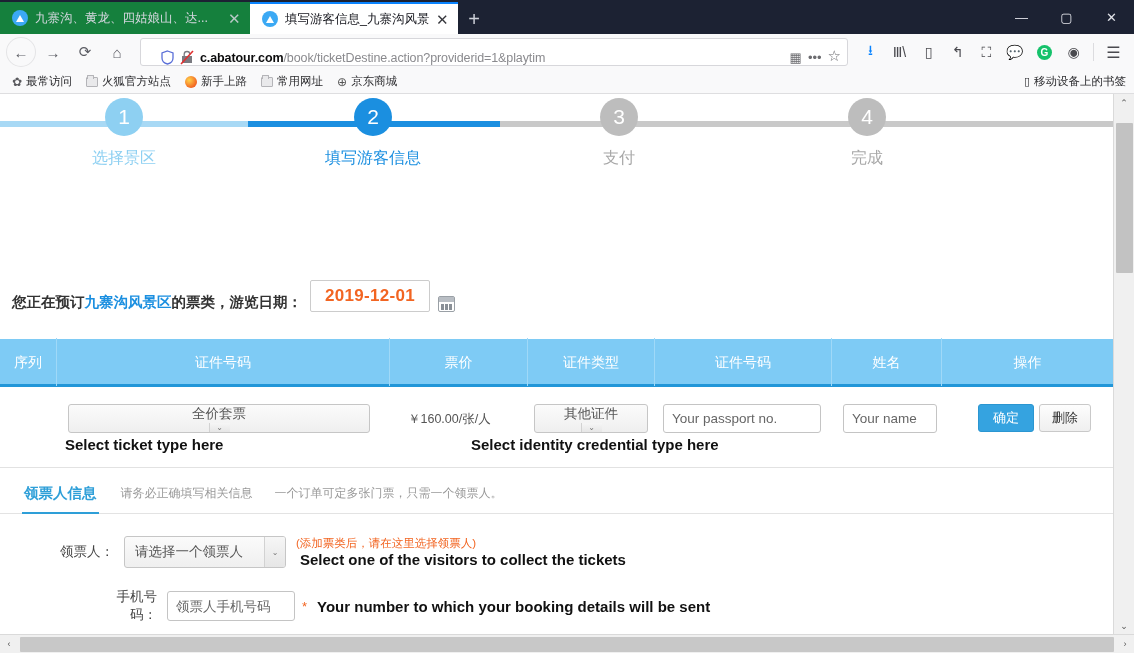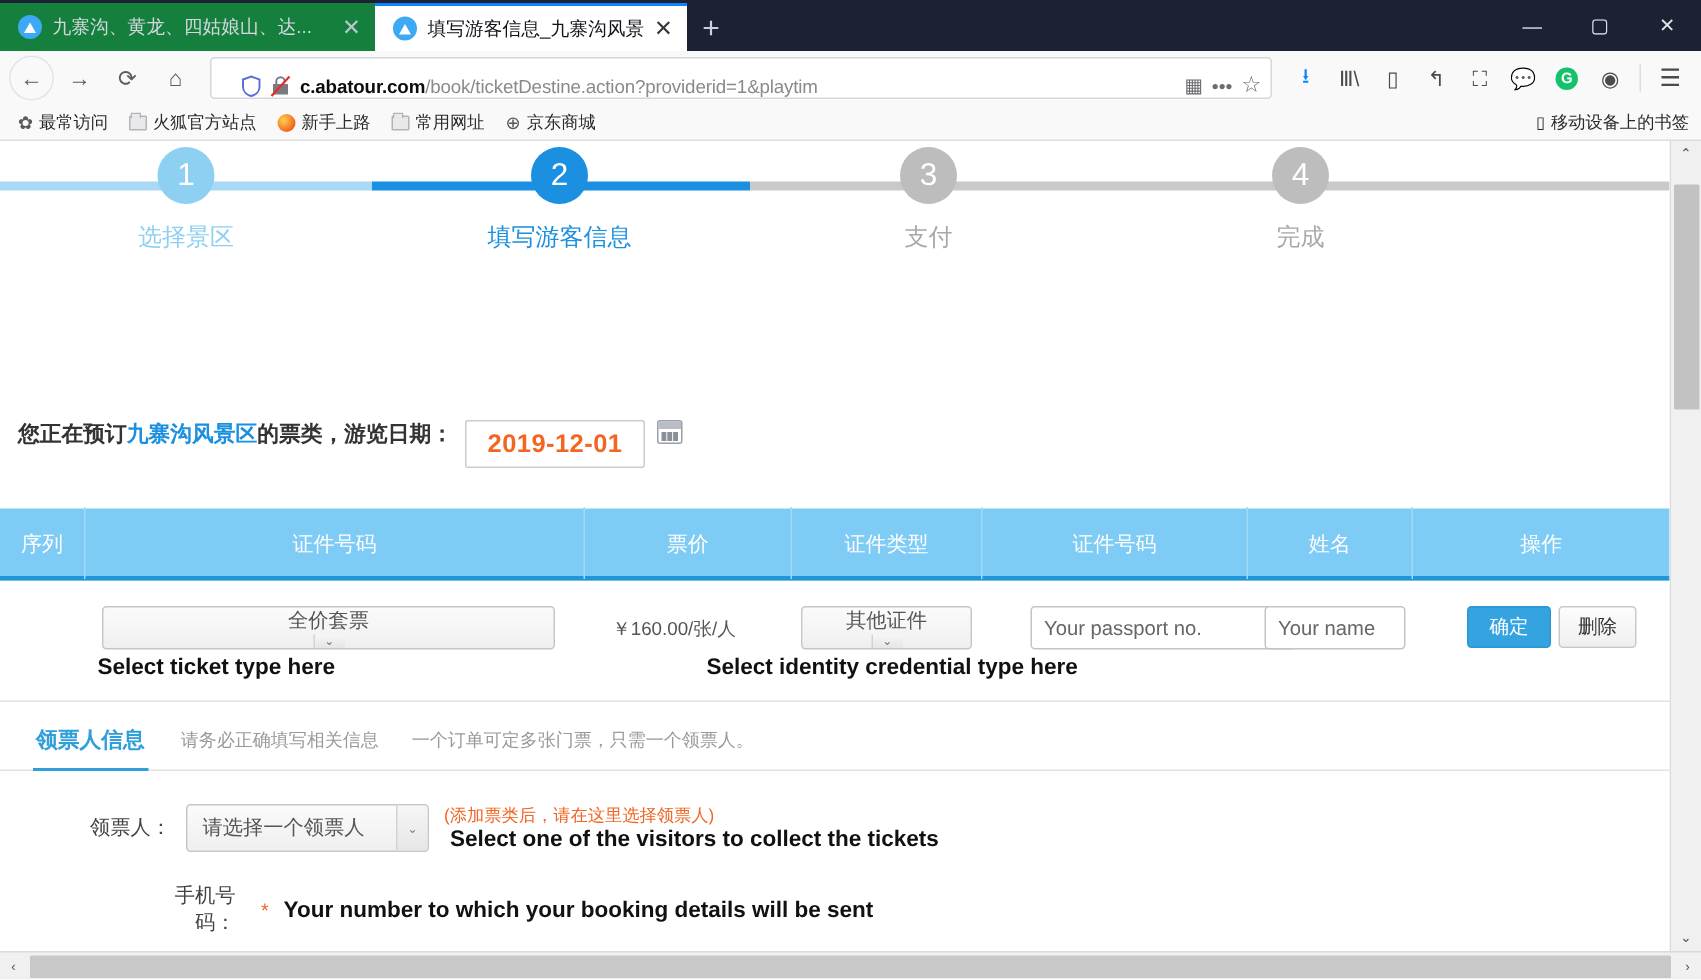--- a/index.html
+++ b/index.html
@@ -125,21 +125,21 @@
     position: absolute; top: 4px; width: 120px; text-align: center;
   }
   .circle {
     width: 38px; height: 38px; border-radius: 50%; margin: 0 auto;
     color: #fff; font-size: 21px; line-height: 38px; font-family: "Liberation Sans", sans-serif;
   }
   .step-label { margin-top: 12px; font-size: 16px; }
 
   
   .bookline {
-    position: absolute; left: 12px; top: 186px; display: flex; align-items: flex-start;
+    position: absolute; left: 12px; top: 186px; display: flex; align-items: flex-end;
     font-size: 14.5px; color: #333; font-weight: bold; gap: 0;
   }
   .bookline .scenic { color: #1b8fe0; }
   .datebox {
     margin-left: 8px; border: 1px solid #ccc; background: #fff; border-radius: 2px;
     padding: 5px 14px; color: #f26522; font-size: 17px; font-weight: bold;
     font-family: "Liberation Sans", sans-serif; letter-spacing: .3px;
   }
   .cal-ico {
     margin-left: 8px; width: 17px; height: 16px; border: 1px solid #9aa0a6;
@@ -359,21 +359,21 @@
           <span class="seltext">全价套票</span>
           <span class="arrowbox">⌄</span>
         </div>
         <div class="cell price" style="left:408px;top:20px;">
           <span>￥160.00</span><span>/张/人</span>
         </div>
         <div class="cell selbox" style="left:534px;width:114px;">
           <span class="seltext">其他证件</span>
           <span class="arrowbox">⌄</span>
         </div>
-        <input class="cell txtinput" style="left: 687px; width: 178px;" placeholder="Your passport no.">
+        <input class="cell txtinput" style="left: 663px; width: 158px;" placeholder="Your passport no.">
         <input class="cell txtinput" style="left: 843px; width: 94px;" placeholder="Your name">
         <button class="cell btn-blue" style="left:978px;">确定</button>
         <button class="cell btn-grey" style="left:1039px;">删除</button>
 
         <div class="annot" style="left:65px;top:46px;">Select ticket type here</div>
         <div class="annot" style="left:471px;top:46px;">Select identity credential type here</div>
       </div>
 
       <div class="collector">
         <div class="ctabs">
@@ -389,20 +389,21 @@
             <span class="arrowbox">⌄</span>
           </span>
           <span style="position:relative;margin-left:10px;display:inline-block;width:560px;height:32px;">
             <span class="hint-orange" style="position:absolute;left:0;top:0;">(添加票类后，请在这里选择领票人)</span>
             <span class="annot" style="left:4px;top:15px;">Select one of the visitors to collect the tickets</span>
           </span>
         </div>
 
         <div class="frow" style="margin-top:20px;margin-left:43px;">
           <span class="flabel">手机号码：</span>
+          <input class="txtinput" style="width: 128px; height: 30px; color: rgb(153, 153, 153);" placeholder="领票人手机号码">
           <span class="req">*</span>
           <span class="annot" style="position:static;margin-left:10px;">Your number to which your booking details will be sent</span>
         </div>
       </div>
 
     </div>
 
     <div class="vscroll">
       <div class="vs-arrow">⌃</div>
       <div class="vs-track">

